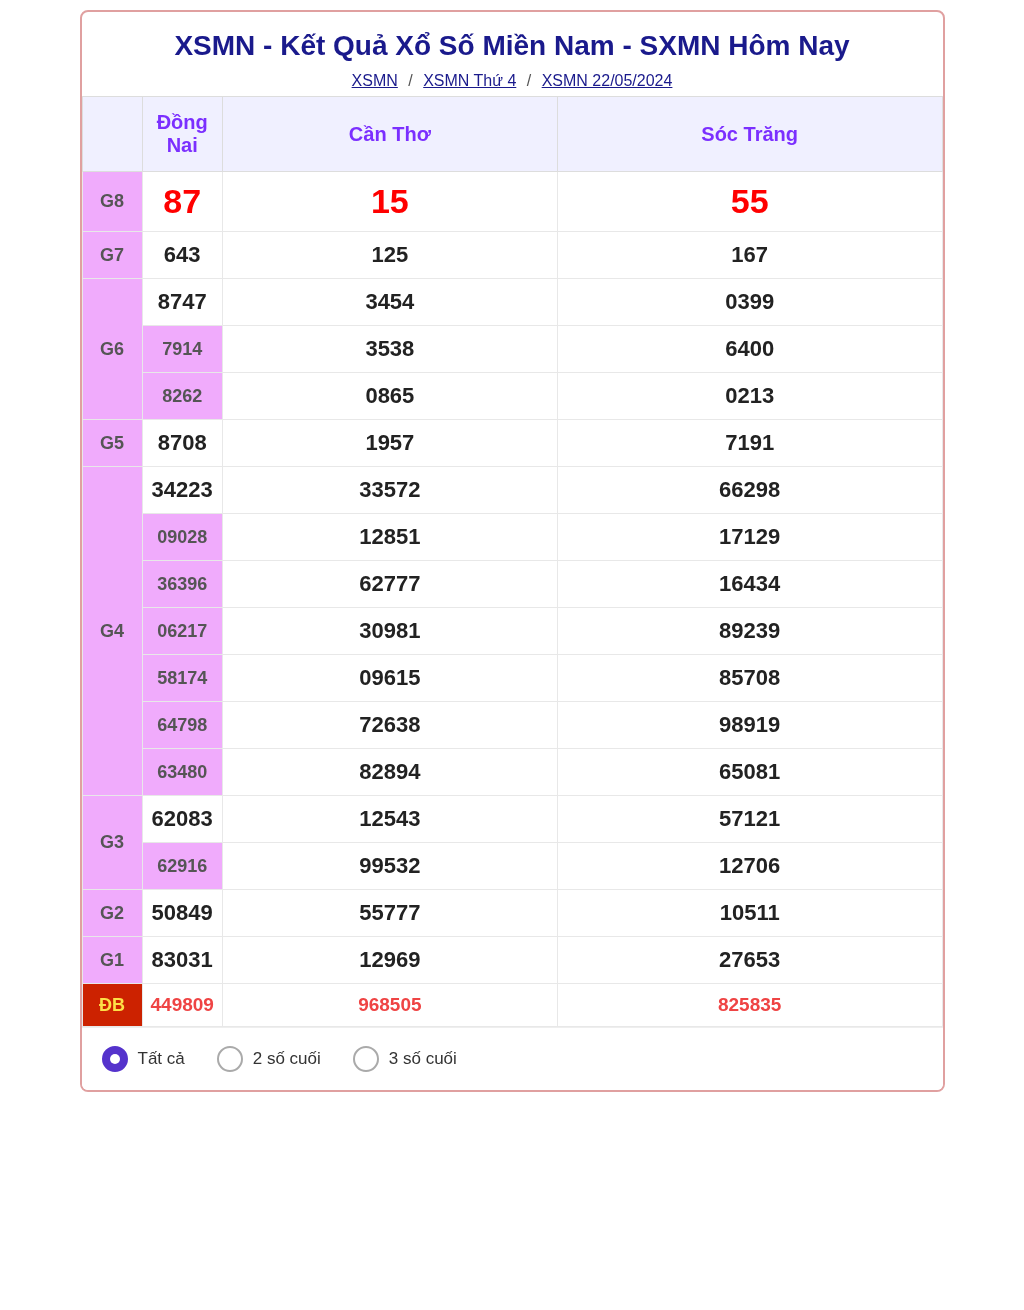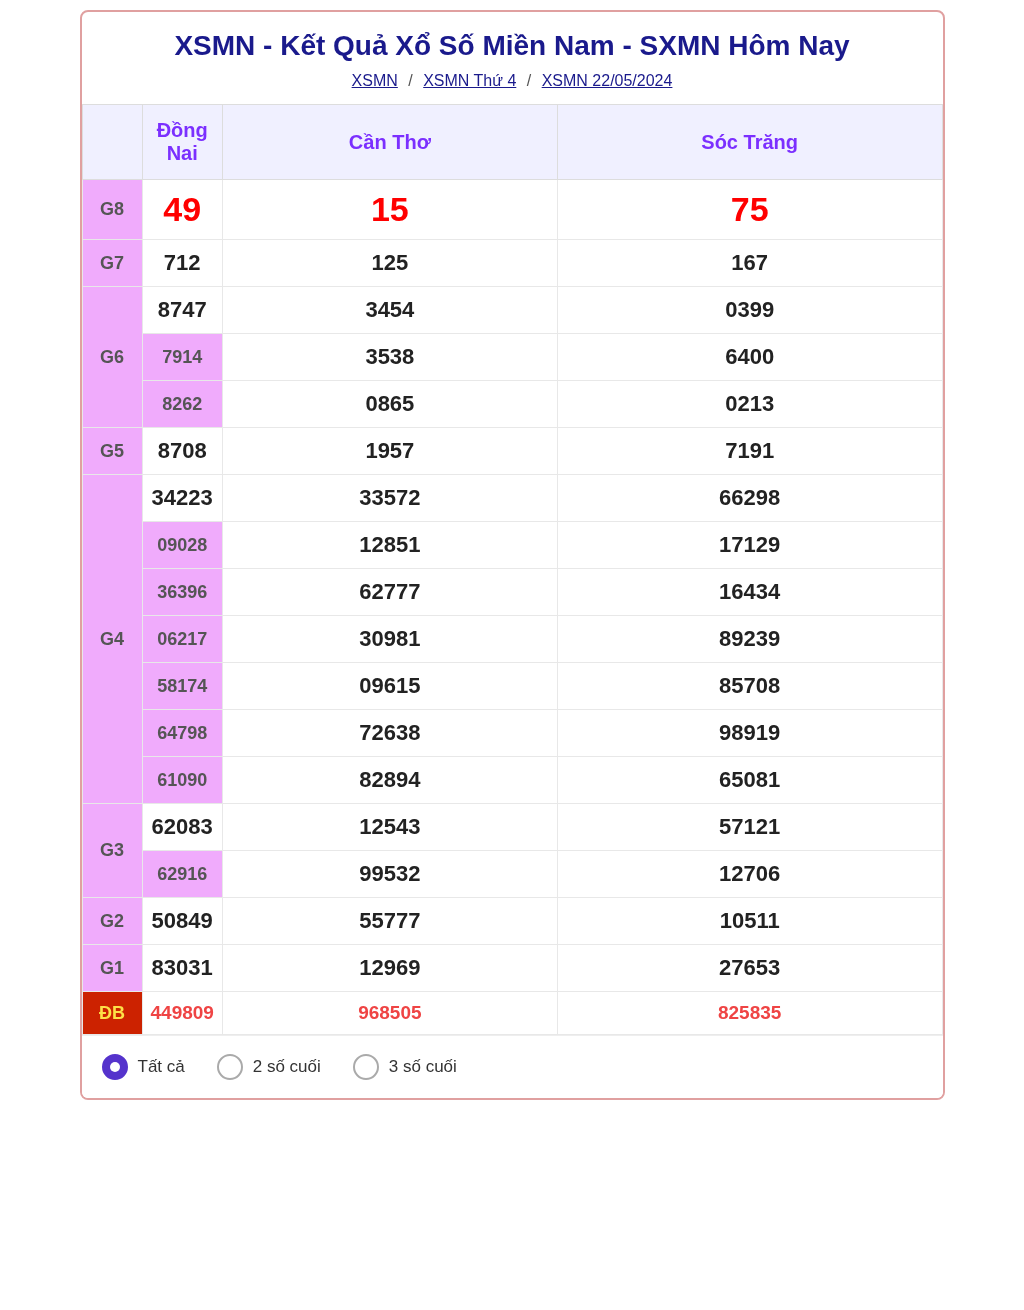--- a/index.html
+++ b/index.html
@@ -20,21 +20,21 @@
     }
     .main-title {
       text-align: center;
       padding: 18px 10px 6px;
       font-size: 28px;
       font-weight: bold;
       color: #1a1a8c;
     }
     .breadcrumb {
       text-align: center;
-      padding: 4px 10px 14px;
+      padding: 4px 10px 6px;
       font-size: 16px;
     }
     .breadcrumb a {
       color: #1a1a8c;
       text-decoration: underline;
       margin: 0 4px;
     }
     .breadcrumb span {
       color: #555;
       margin: 0 2px;
@@ -139,28 +139,28 @@
         <th></th>
         <th>Đồng Nai</th>
         <th>Cần Thơ</th>
         <th>Sóc Trăng</th>
       </tr>
     </thead>
     <tbody>
 
       <tr class="row-g8">
         <td>G8</td>
-        <td class="val">49</td>
+        <td class="val">87</td>
         <td class="val">15</td>
-        <td class="val">75</td>
+        <td class="val">55</td>
       </tr>
 
       <tr>
         <td>G7</td>
-        <td>712</td>
+        <td>643</td>
         <td>125</td>
         <td>167</td>
       </tr>
 
       <tr>
         <td rowspan="3">G6</td>
         <td>8747</td>
         <td>3454</td>
         <td>0399</td>
       </tr>
@@ -207,21 +207,21 @@
         <td>58174</td>
         <td>09615</td>
         <td>85708</td>
       </tr>
       <tr>
         <td>64798</td>
         <td>72638</td>
         <td>98919</td>
       </tr>
       <tr>
-        <td>61090</td>
+        <td>63480</td>
         <td>82894</td>
         <td>65081</td>
       </tr>
 
       <tr>
         <td rowspan="2">G3</td>
         <td>62083</td>
         <td>12543</td>
         <td>57121</td>
       </tr>

